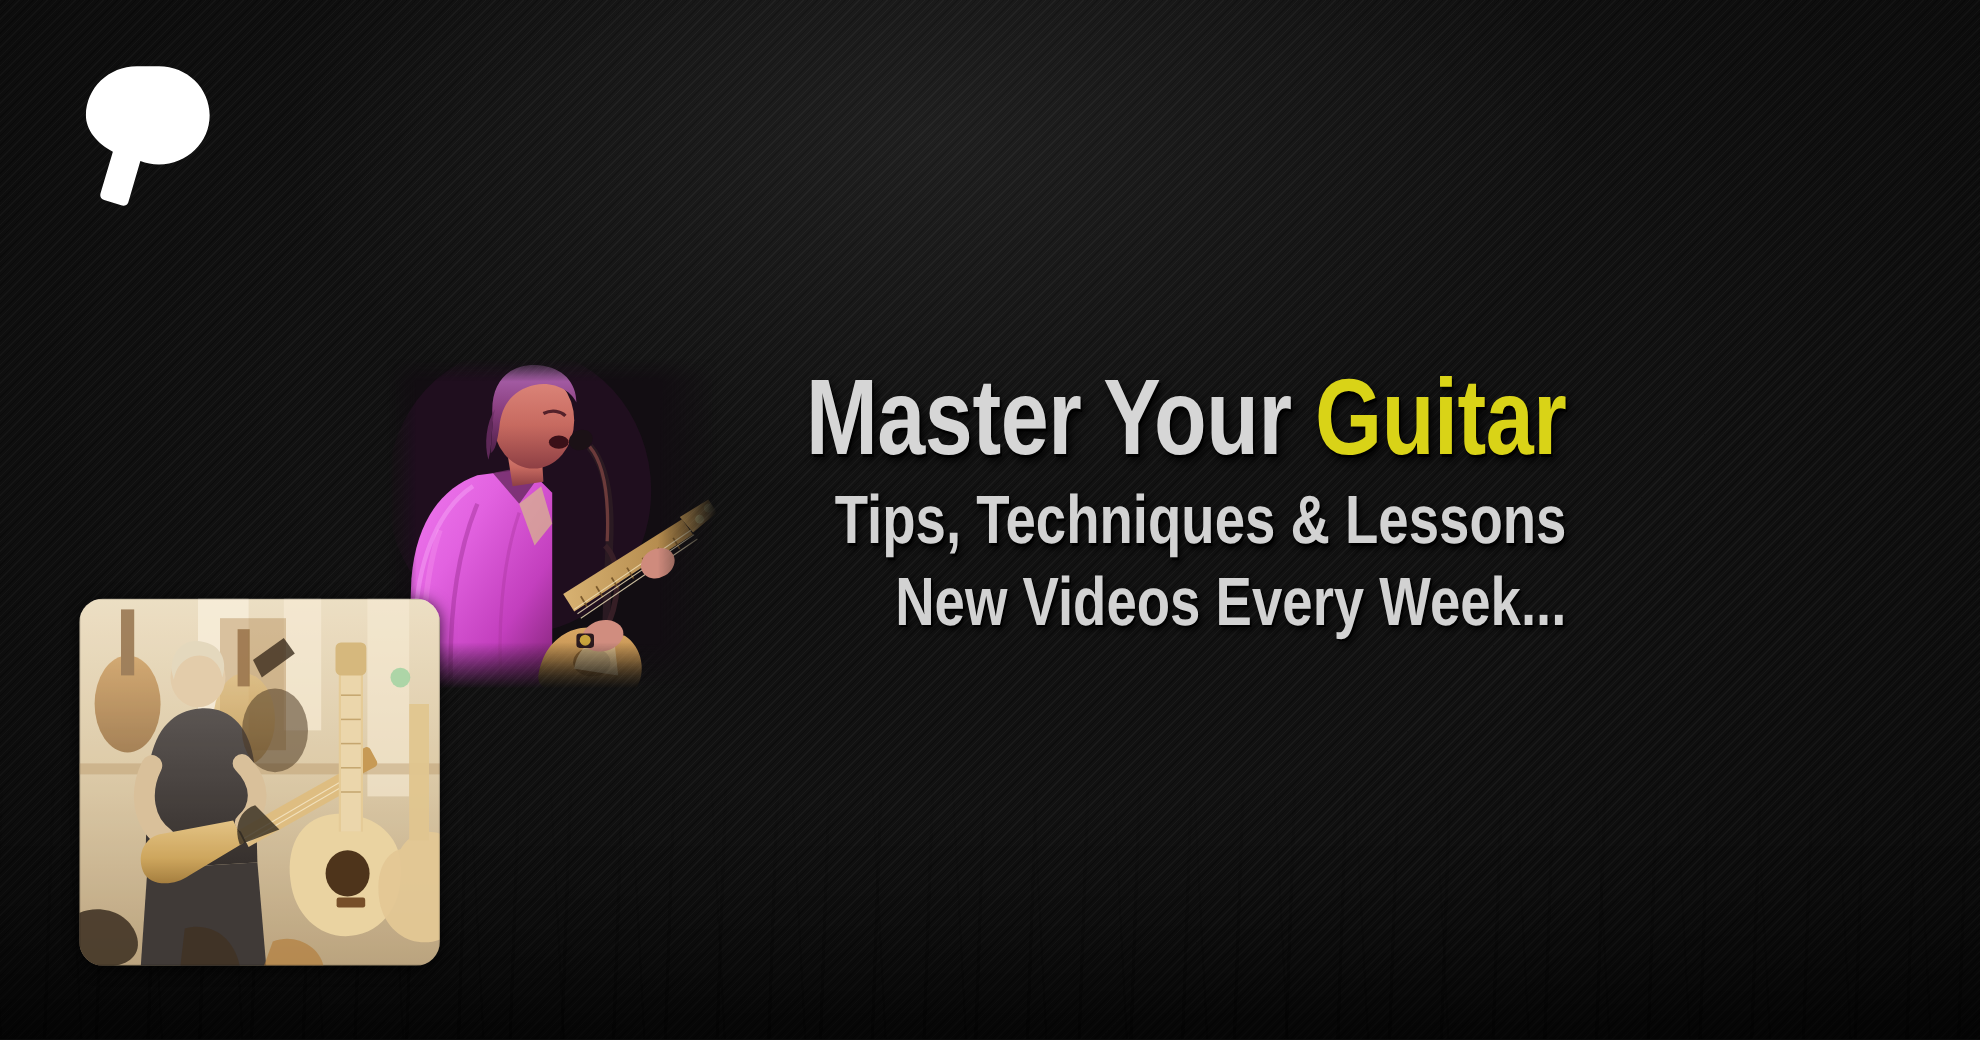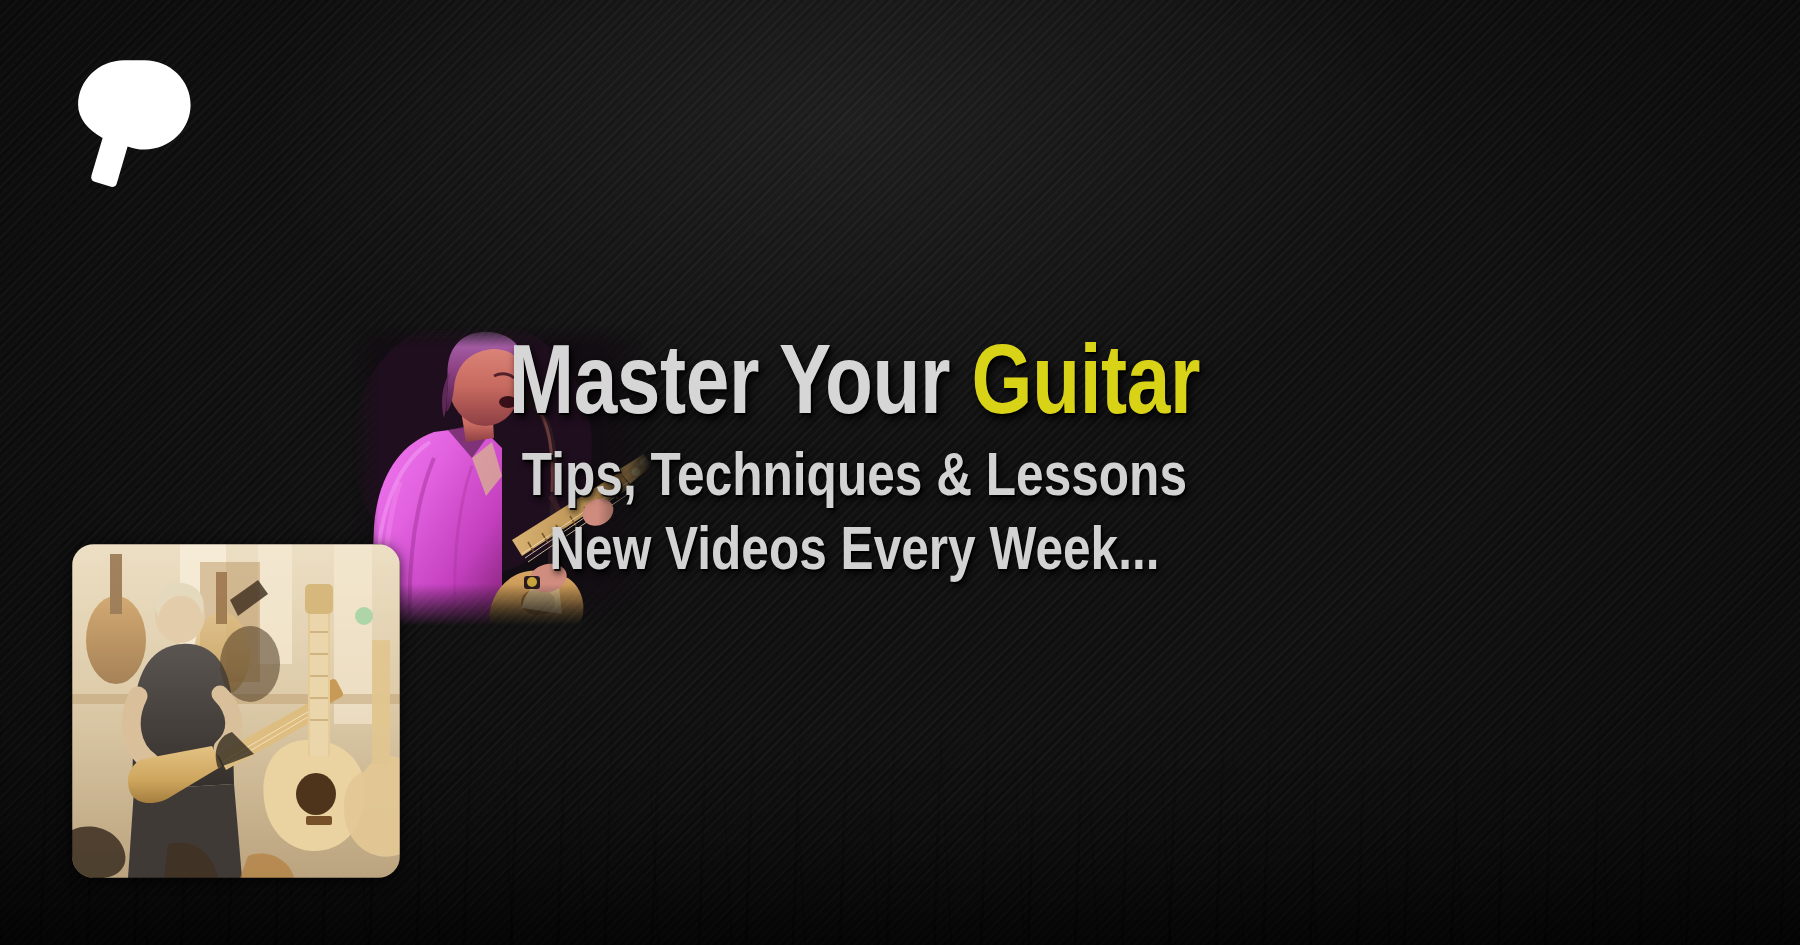--- a/index.html
+++ b/index.html
@@ -101,21 +101,21 @@
   }
   .hero-photo svg { display: block; width: 100%; height: 100%; }
 
   
   .headline-block {
     position: absolute;
     left: 0;
     top: 330px;
     width: 1424px;
     z-index: 20;
-    text-align: center;
+    text-align: right;
     padding-right: 0;
   }
   .headline {
     margin: 0;
     font-family: "Liberation Sans Narrow", "Liberation Sans", "DejaVu Sans Condensed", sans-serif;
     font-weight: 700;
     font-size: 98px;
     line-height: 1.0;
     letter-spacing: -0.5px;
     color: #d6d6d6;

